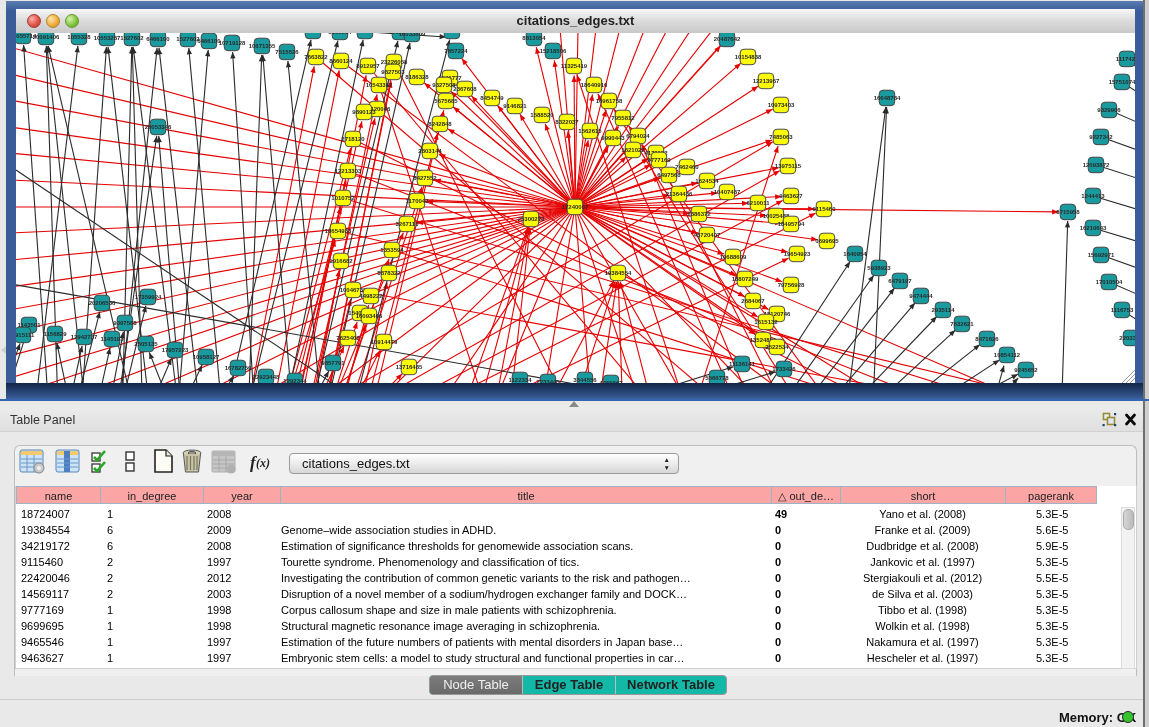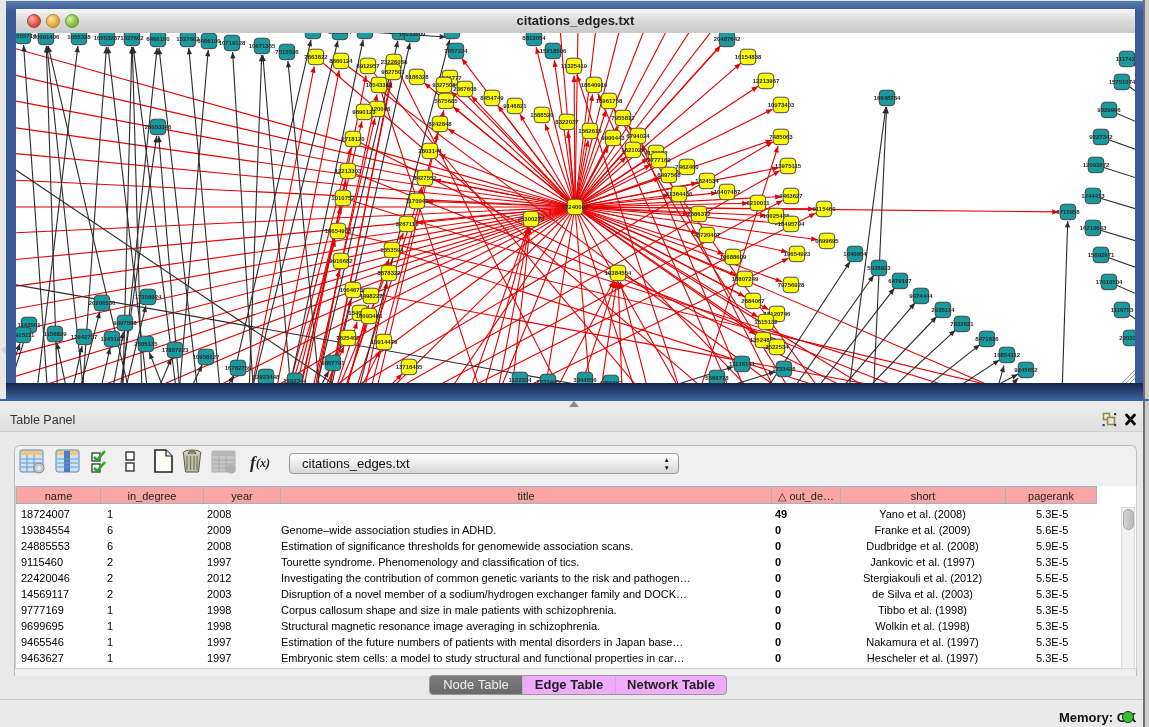--- a/index.html
+++ b/index.html
@@ -35,21 +35,21 @@
 .c0{left:21px;width:78px;}
 .c1{left:107px;width:90px;}
 .c2{left:207px;width:70px;}
 .c3{left:281px;width:488px;}
 .c4{left:775px;width:62px;font-weight:bold;}
 .c5{left:841px;width:163px;text-align:center;}
 .c6{left:1036px;width:88px;}
 #vscroll{position:absolute;left:1121px;top:507px;width:12px;height:160px;background:#f2f2f2;border:1px solid #ddd;z-index:7;}
 #vthumb{position:absolute;left:1px;top:1px;width:9px;height:19px;background:linear-gradient(90deg,#d6d6d6,#b9b9b9);border-radius:5px;border:1px solid #aaa;}
 #tabs{position:absolute;left:429px;top:675px;height:18px;border:1px solid #989898;
-      border-radius:4px;background:#f0abfc;overflow:hidden;font-size:13px;}
+      border-radius:4px;background:#14b8a6;overflow:hidden;font-size:13px;}
 #tabs .seg{float:left;height:18px;line-height:18px;text-align:center;color:#222;font-weight:bold;}
 #tabs .sel{background:linear-gradient(#7d7d7d,#696969);color:#f0f0f0;font-weight:normal;}
 #memory{position:absolute;left:1059px;top:710px;font-size:13px;color:#111;font-weight:bold;}
 #memdot{position:absolute;left:1122px;top:710.5px;width:10px;height:10px;border-radius:50%;
         background:#35c42e;border:1.2px solid #2a2a2a;}
 #rightedge{position:absolute;left:1143px;top:0;width:6px;height:727px;background:#cfcfcf;border-left:2px solid #6f6f6f;box-sizing:border-box;}
 #divline{position:absolute;left:0;top:699px;width:1149px;height:1px;background:#cccccc;}
 .panelicon{position:absolute;top:412px;z-index:8;}
 </style></head>
 <body>
@@ -846,21 +846,21 @@
 <div class="trow" style="top:523px">
     <span class="c0">19384554</span>
     <span class="c1">6</span>
     <span class="c2">2009</span>
     <span class="c3">Genome–wide association studies in ADHD.</span>
     <span class="c4">0</span>
     <span class="c5">Franke et al. (2009)</span>
     <span class="c6">5.6E-5</span>
   </div>
 <div class="trow" style="top:539px">
-    <span class="c0">24885553</span>
+    <span class="c0">34219172</span>
     <span class="c1">6</span>
     <span class="c2">2008</span>
     <span class="c3">Estimation of significance thresholds for genomewide association scans.</span>
     <span class="c4">0</span>
     <span class="c5">Dudbridge et al. (2008)</span>
     <span class="c6">5.9E-5</span>
   </div>
 <div class="trow" style="top:555px">
     <span class="c0">9115460</span>
     <span class="c1">2</span>

